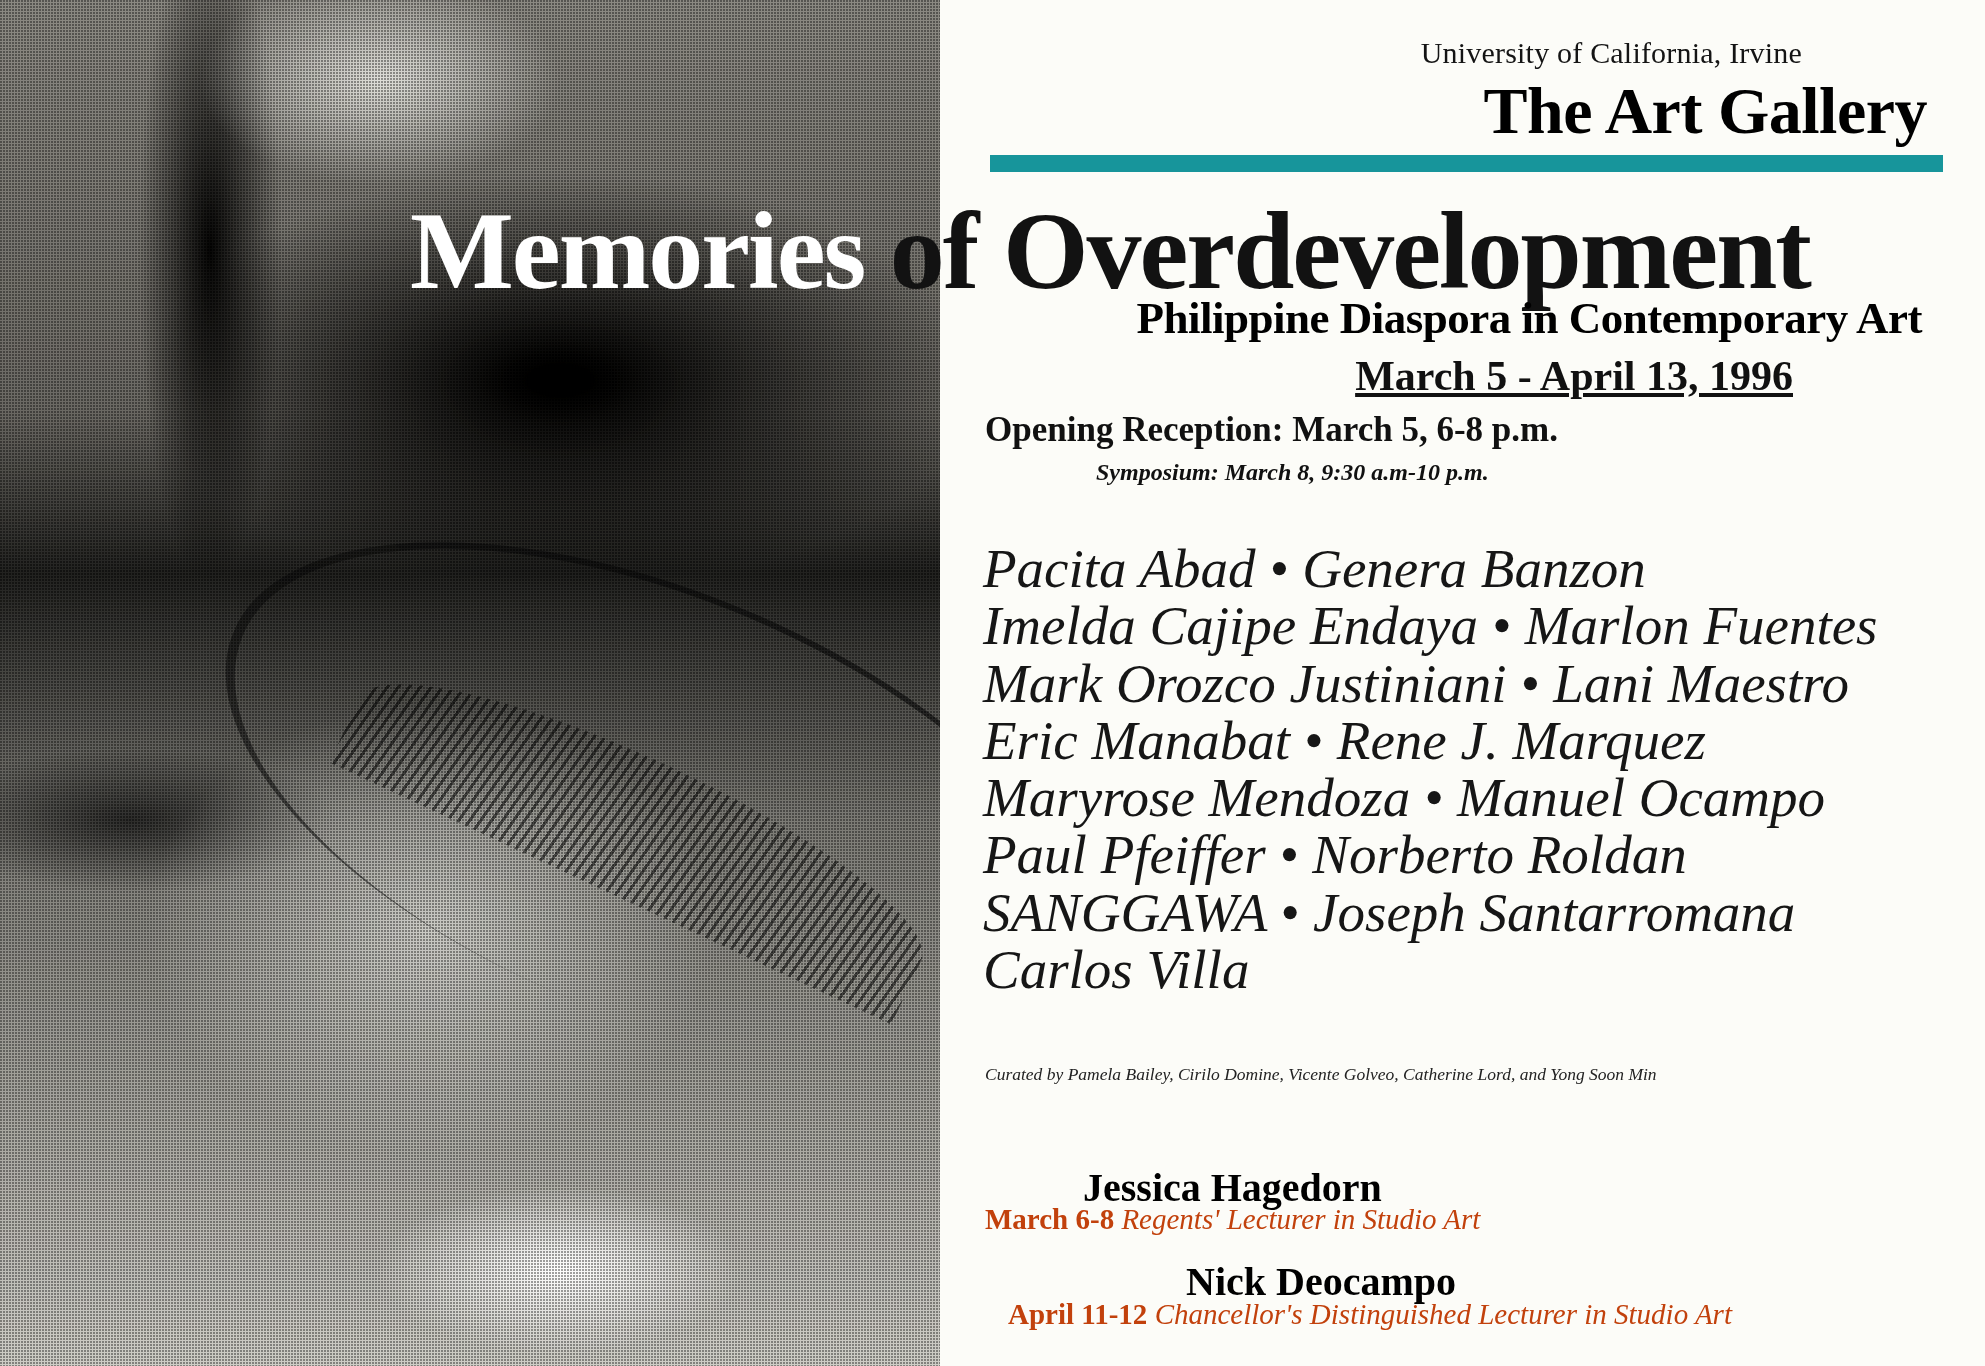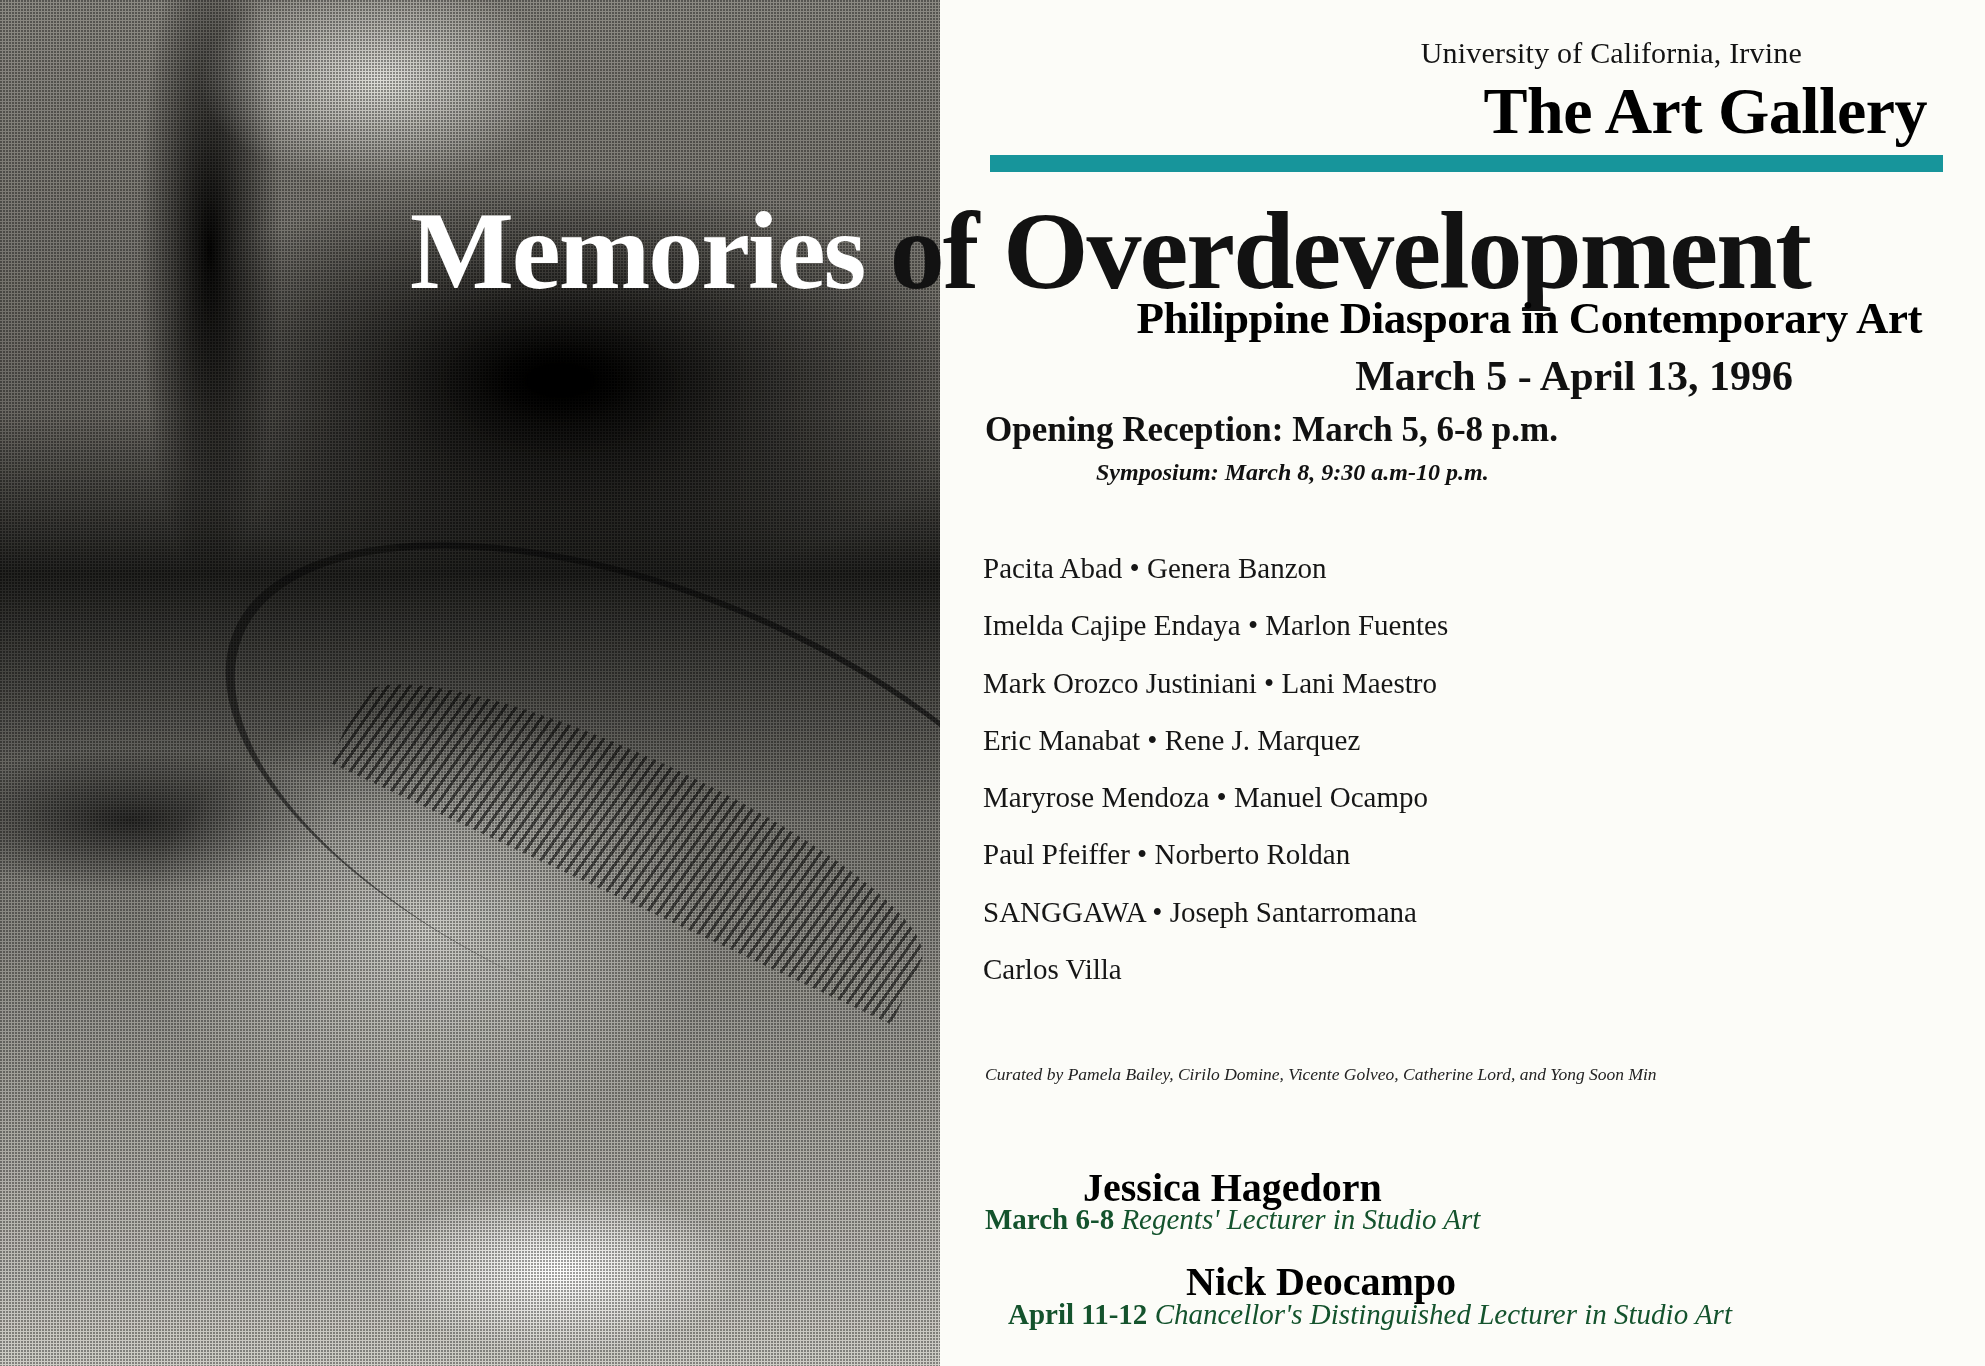--- a/index.html
+++ b/index.html
@@ -54,31 +54,31 @@
   .teal-bar { left:990px; top:155px; width:953px; height:17px; background:#17959b; }
 
   .title {
     left:410px; top:196px; font-size:110px; font-weight:bold;
     line-height:1; letter-spacing:-2px;
   }
   .title .w { color:#fff; }
   .title .b { color:#121212; }
 
   .subtitle { right:63px; top:296px; font-size:45px; font-weight:bold; letter-spacing:-0.5px; line-height:1; }
-  .dates { right:192px; top:355px; font-size:42px; font-weight:bold; line-height:1; }
+  .dates { right:192px; top:355px; font-size:42px; font-weight:bold; line-height:1;text-decoration:underline; }
   .opening { left:985px; top:412px; font-size:35px; font-weight:bold; line-height:1; }
   .symposium { left:1096px; top:460px; font-size:24px; font-weight:bold; font-style:italic; line-height:1; }
 
-  .artists { left:983px; top:540px; font-size:29px; line-height:57.3px; color:#161616; }
+  .artists { left:983px; top:540px; font-size:55px; line-height:57.3px; color:#161616;font-style:italic; }
   .artists div { white-space:nowrap; }
 
   .curators { left:985px; top:1064px; font-size:17.5px; font-style:italic; color:#222; }
 
   .lect-name { font-size:40px; font-weight:bold; line-height:1; }
-  .lect-line { font-size:29px; line-height:1; color:#14532d; }
+  .lect-line { font-size:29px; line-height:1; color:#c2410c; }
   .lect-line b { font-weight:bold; }
   .lect-line i { font-style:italic; font-weight:normal; }
 
   .jh-name { left:1083px; top:1168px; }
   .jh-line { left:985px; top:1205px; }
   .nd-name { left:1178px; top:1262px;margin-left:8px; }
   .nd-line { left:1008px; top:1300px; }
 </style>
 </head>
 <body>

